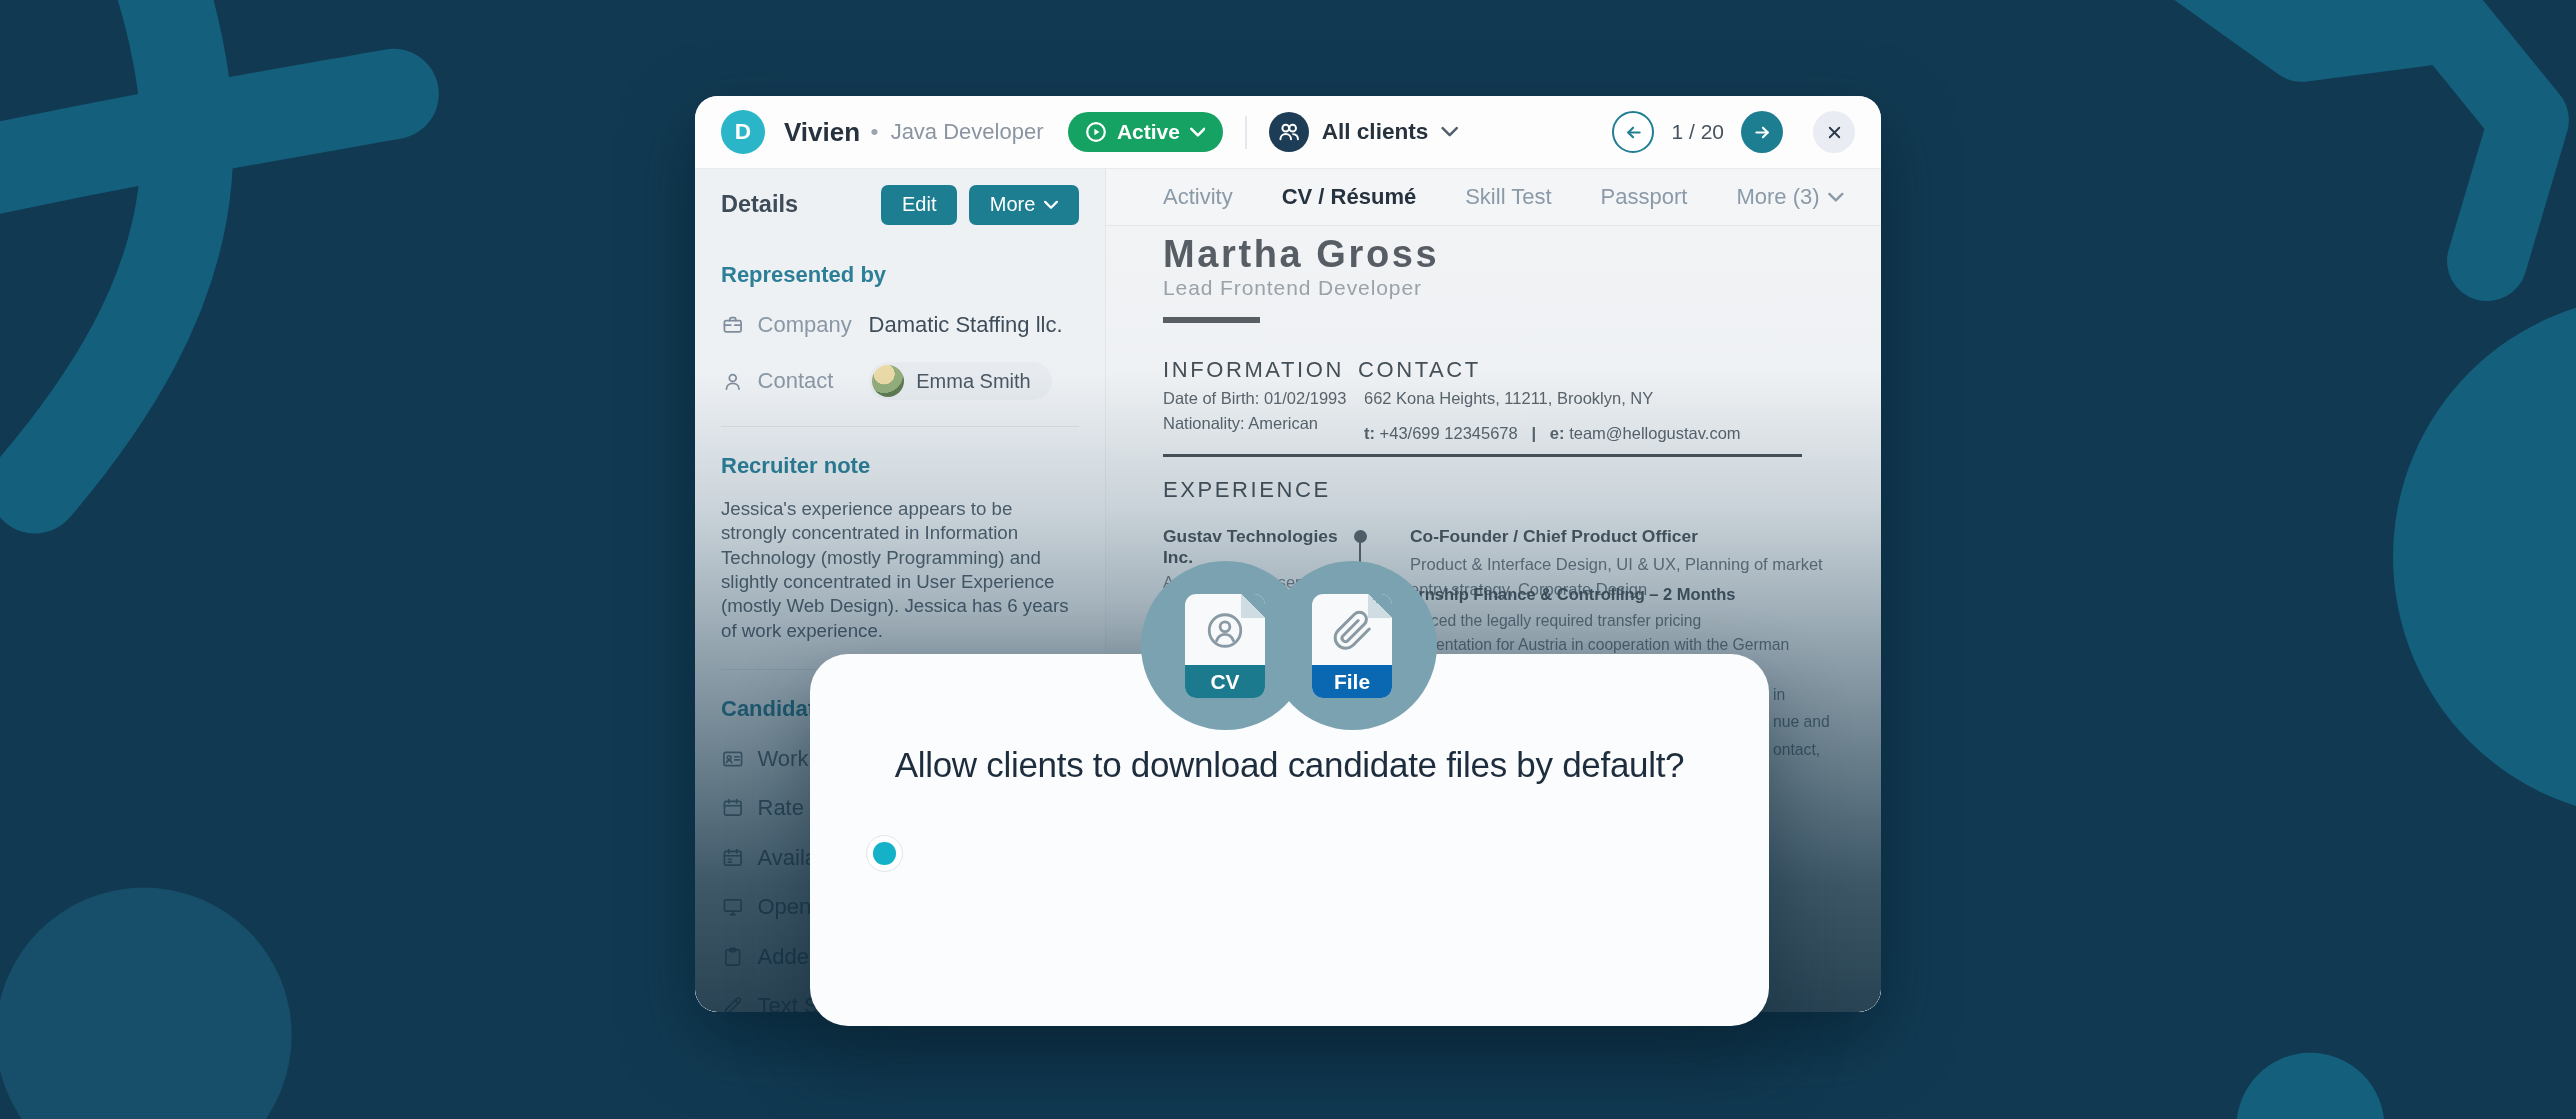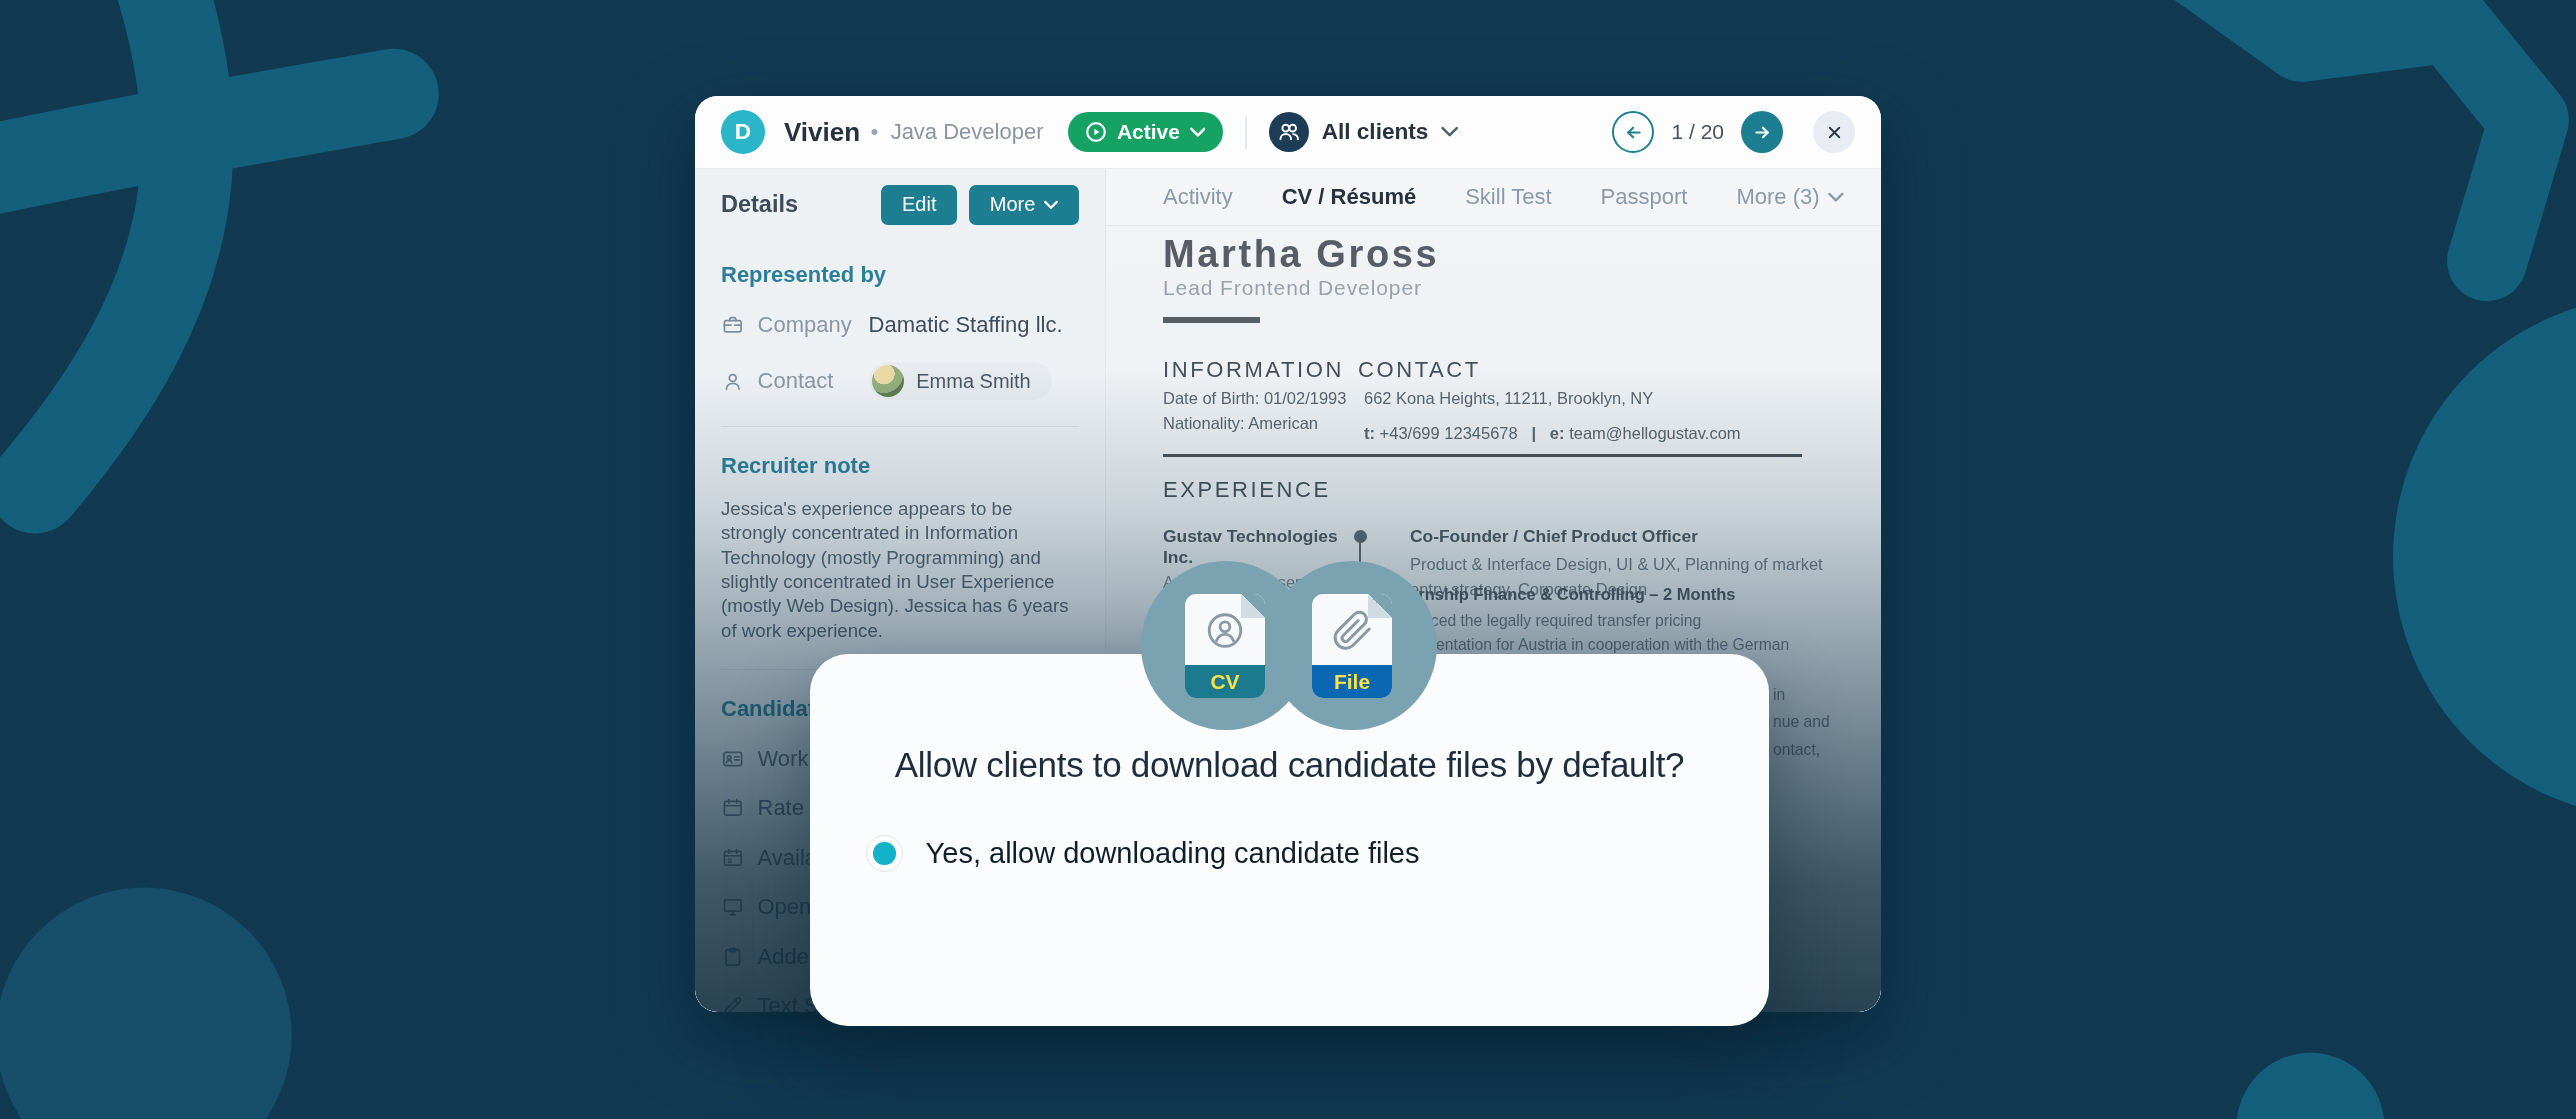--- a/index.html
+++ b/index.html
@@ -103,21 +103,21 @@
   .badge-circle { position:absolute; top:561px; width:169px; height:169px; border-radius:50%;
                   background:#7ba2b1; z-index:10; }
   .badge-cv { left:1141px; }
   .badge-file { left:1268px; }
   .doc { position:absolute; left:44px; top:33px; width:80px; height:104px; border-radius:11.3px;
          background:#f7f9fa; overflow:hidden; }
   .doc-fold { position:absolute; top:0; right:0; width:24.4px; height:24.4px;
               background:linear-gradient(225deg, #7ba2b1 0 50%, #cfdde3 50% 100%); }
   .doc-glyph { position:absolute; left:50%; top:14px; transform:translateX(-50%); color:#8a9aa4; }
   .doc-band { position:absolute; left:0; right:0; bottom:0; height:33px; display:flex;
-              align-items:center; justify-content:center; color:#fde047; font-size:21px; font-weight:700; }
+              align-items:center; justify-content:center; color:#ffffff; font-size:21px; font-weight:700; }
   .band-cv { background:#1b7a8e; }
   .band-file { background:#0a68b2;margin-top:48px; }
 
   
   .modal { position:absolute; left:810px; top:654px; width:959px; height:372px; z-index:9;
            background:#fbfcfd; border-radius:38px; box-shadow:0 35px 78px rgba(8,30,46,.45); }
   .modal-q { margin-top:91px; text-align:center; font-size:35px; font-weight:500; color:#1e2d3d;
              letter-spacing:-0.3px; }
   .options { margin:50px 0 0 56px; display:flex; flex-direction:column; gap:28px; }
   .option { display:flex; align-items:center; gap:22.6px; cursor:pointer; }
@@ -374,21 +374,20 @@
     <div class="dim"></div>
   </div>
 
   <div class="modal">
     <div class="modal-q">Allow clients to download candidate files by default?</div>
     <div class="options">
       <div class="option selected">
         <span class="radio">
             <span class="dot"></span>
           </span>
-        <label>Yes, allow downloading candidate files</label>
       </div>
     </div>
   </div>
 
   <div class="badge-circle badge-cv">
     <div class="doc">
       <div class="doc-fold"></div>
       <span class="doc-glyph">
         <svg width="45" height="45" viewBox="0 0 24 24" fill="none" stroke="currentColor" stroke-width="1.5" stroke-linecap="round">
             <circle cx="12" cy="12" r="8.4"></circle>

